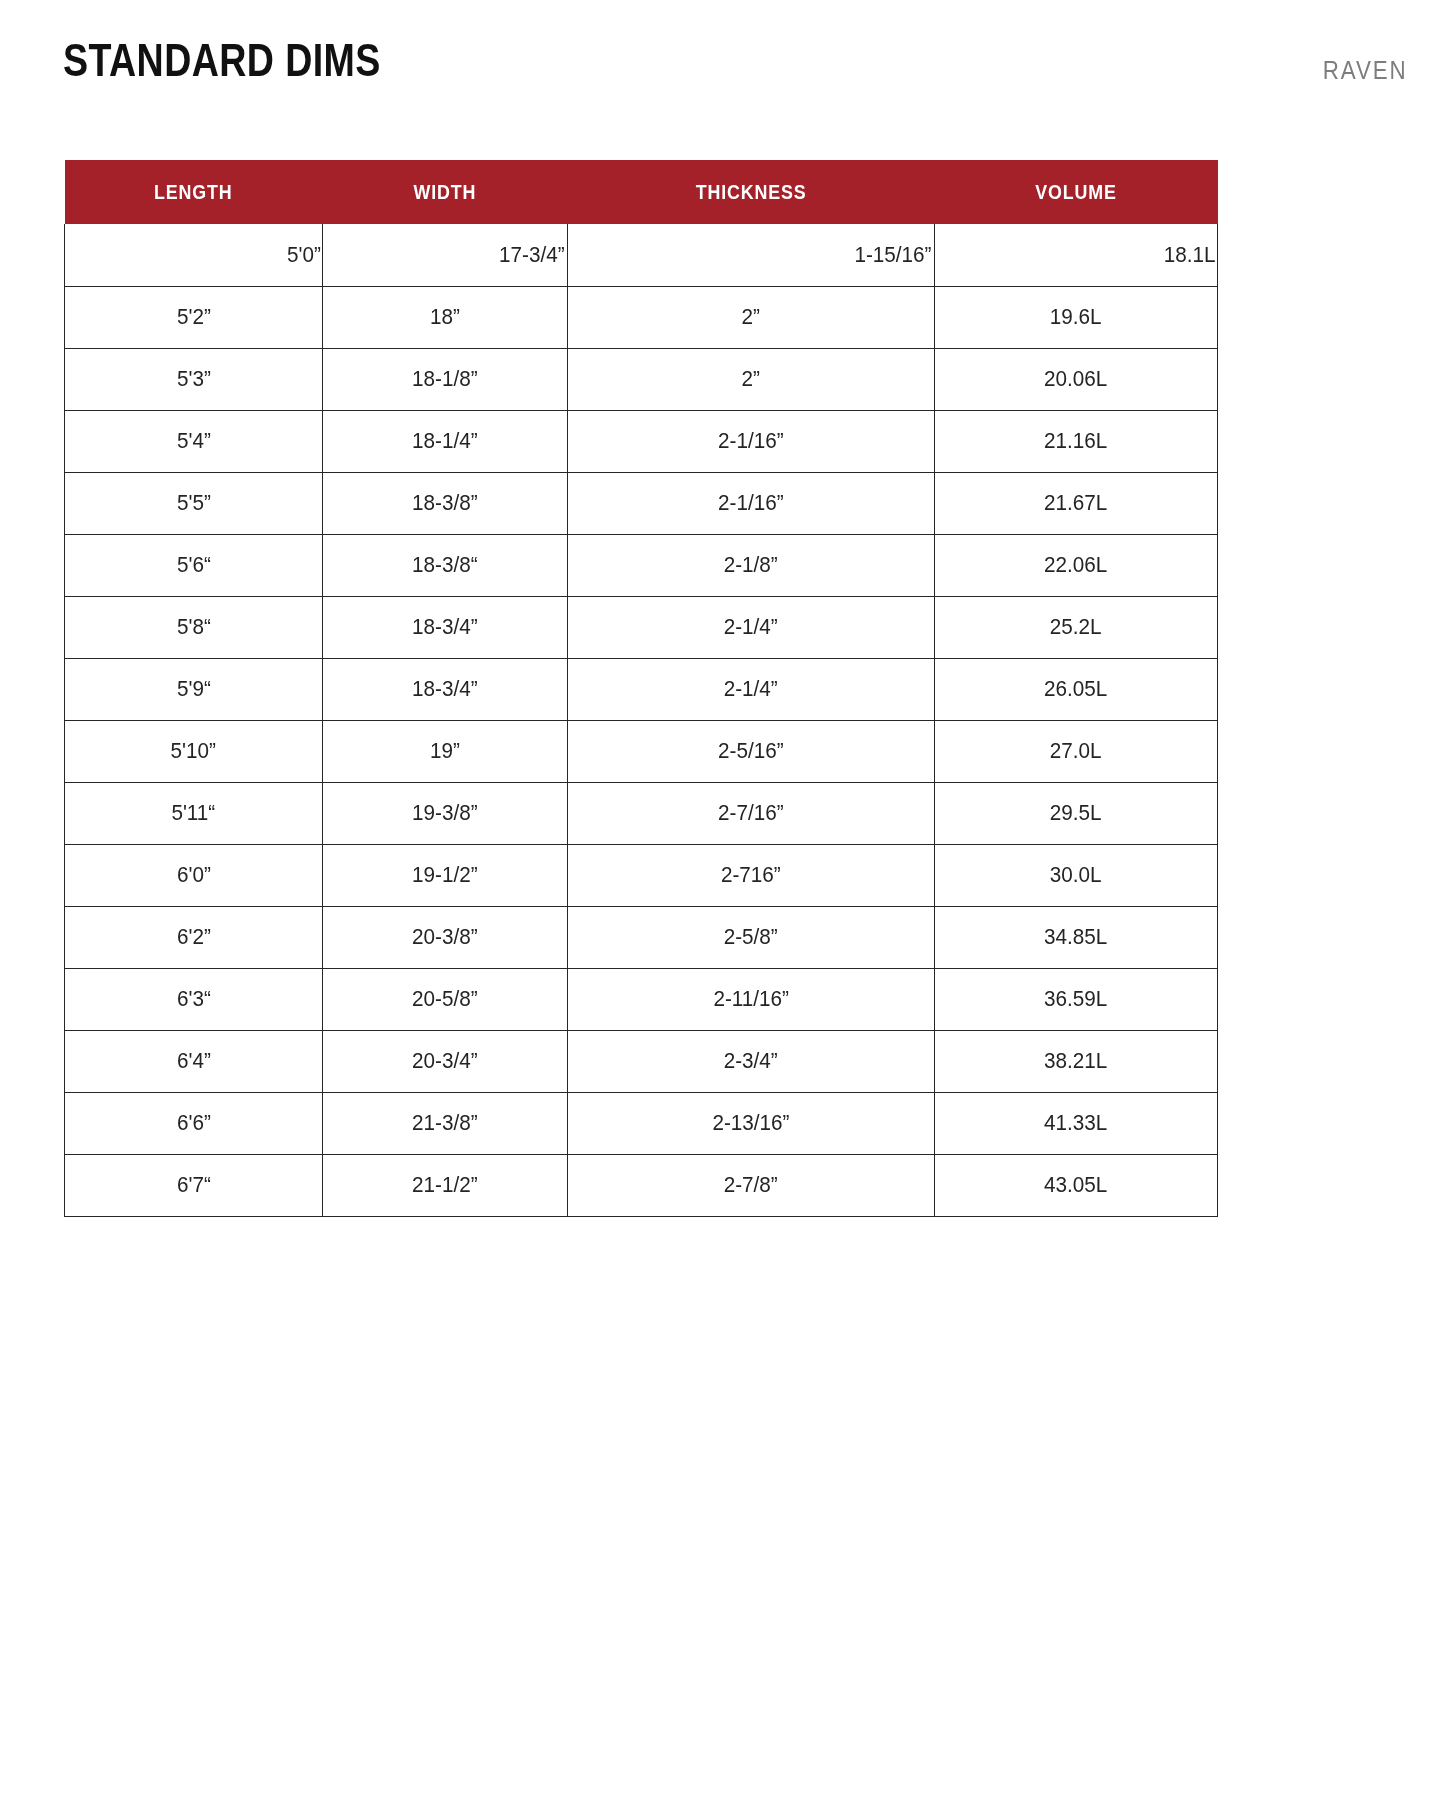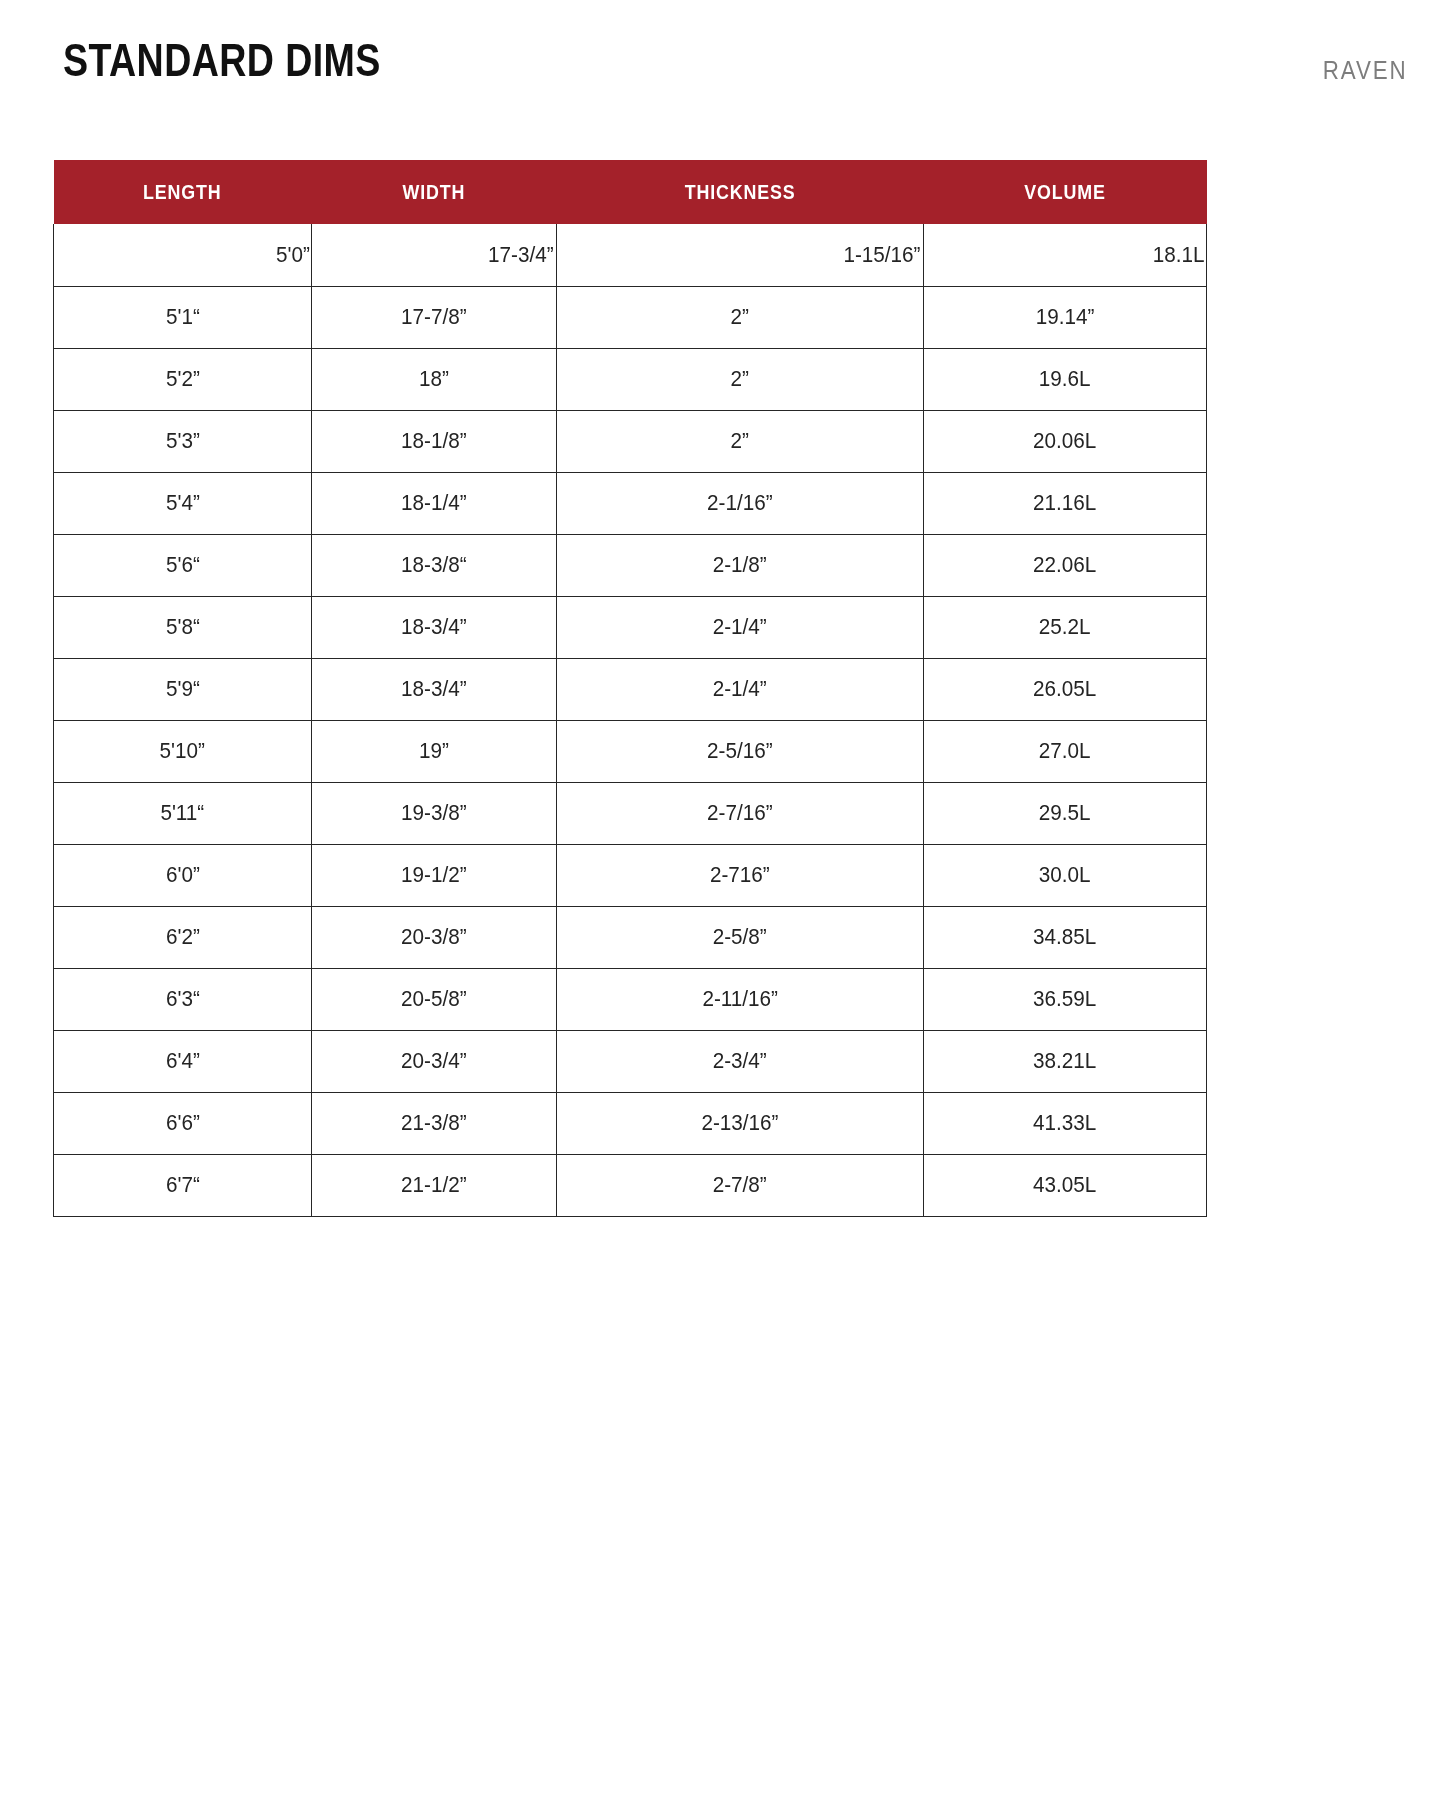--- a/index.html
+++ b/index.html
@@ -55,21 +55,21 @@
     transform: scaleX(0.86);
     transform-origin: right top;
     white-space: nowrap;
     margin-top: 21px;
   }
 
   
   .dims-table {
     position: absolute;
     top: 160px;
-    left: 40px;
+    left: 51px;
     width: 1153px;
     border-collapse: collapse;
     table-layout: fixed;
   }
 
   .dims-table col.c-length    { width: 258px; }
   .dims-table col.c-width     { width: 245px; }
   .dims-table col.c-thickness { width: 367px; }
   .dims-table col.c-volume    { width: 283px; }
 
@@ -143,44 +143,44 @@
         </tr>
     </thead>
     <tbody id="table-body">
         <tr>
           <td><span class="cv">5'0”</span></td>
           <td><span class="cv">17-3/4”</span></td>
           <td><span class="cv">1-15/16”</span></td>
           <td><span class="cv">18.1L</span></td>
         </tr>
         <tr>
-          <td><span class="cv">5'1“</span></td>
-          <td><span class="cv">17-7/8”</span></td>
-          <td><span class="cv">2”</span></td>
-          <td><span class="cv">19.14”</span></td>
-        </tr>
-        <tr>
           <td><span class="cv">5'2”</span></td>
           <td><span class="cv">18”</span></td>
           <td><span class="cv">2”</span></td>
           <td><span class="cv">19.6L</span></td>
         </tr>
         <tr>
           <td><span class="cv">5'3”</span></td>
           <td><span class="cv">18-1/8”</span></td>
           <td><span class="cv">2”</span></td>
           <td><span class="cv">20.06L</span></td>
         </tr>
         <tr>
           <td><span class="cv">5'4”</span></td>
           <td><span class="cv">18-1/4”</span></td>
           <td><span class="cv">2-1/16”</span></td>
           <td><span class="cv">21.16L</span></td>
         </tr>
         <tr>
+          <td><span class="cv">5'5”</span></td>
+          <td><span class="cv">18-3/8”</span></td>
+          <td><span class="cv">2-1/16”</span></td>
+          <td><span class="cv">21.67L</span></td>
+        </tr>
+        <tr>
           <td><span class="cv">5'6“</span></td>
           <td><span class="cv">18-3/8“</span></td>
           <td><span class="cv">2-1/8”</span></td>
           <td><span class="cv">22.06L</span></td>
         </tr>
         <tr>
           <td><span class="cv">5'8“</span></td>
           <td><span class="cv">18-3/4”</span></td>
           <td><span class="cv">2-1/4”</span></td>
           <td><span class="cv">25.2L</span></td>

